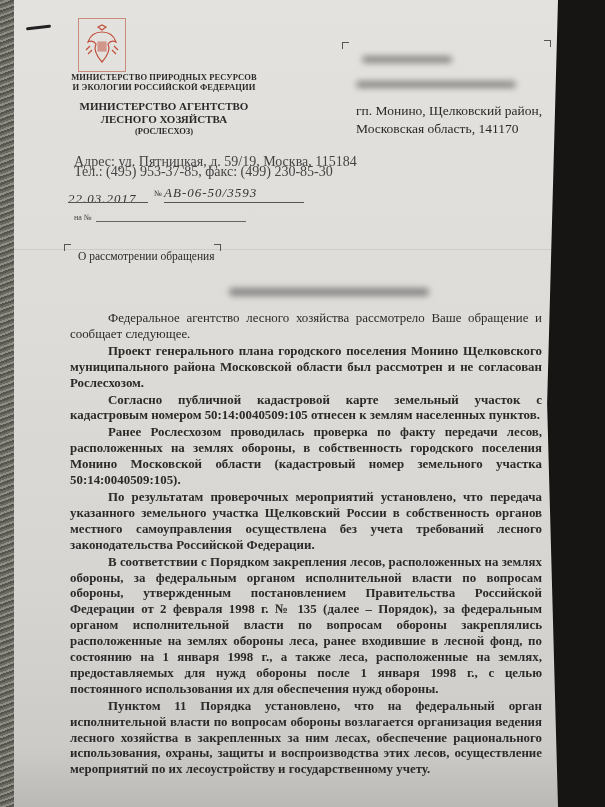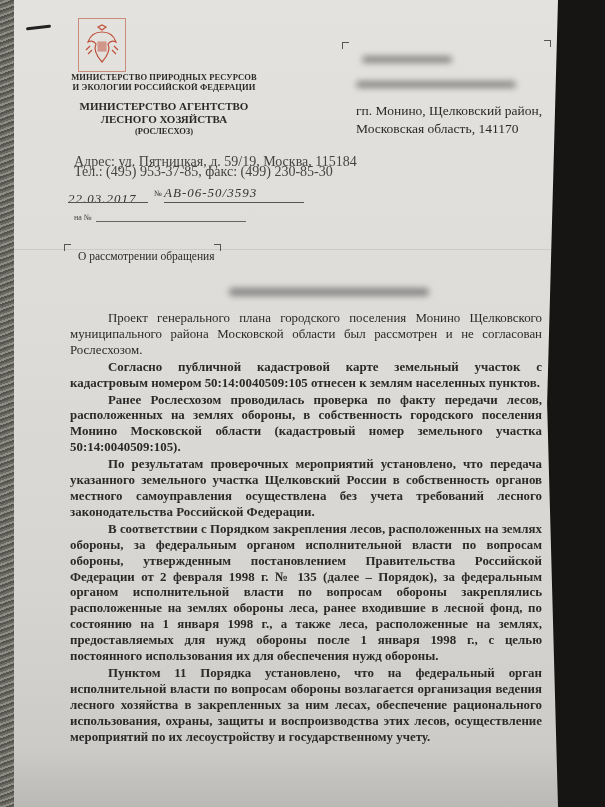--- a/index.html
+++ b/index.html
@@ -127,20 +127,21 @@
   </div>
 
   <div class="corner c-tl" style="left:50px; top:244px;"></div>
   <div class="corner c-tr" style="left:200px; top:244px;"></div>
 
   <div class="subject">О рассмотрении обращения</div>
 
   <div class="salutation-blur"></div>
 
   <div class="body-text">
+    <p>Федеральное агентство лесного хозяйства рассмотрело Ваше обращение и сообщает следующее.</p>
     <p>Проект генерального плана городского поселения Монино Щелковского муниципального района Московской области был рассмотрен и не согласован Рослесхозом.</p>
     <p>Согласно публичной кадастровой карте земельный участок с кадастровым номером 50:14:0040509:105 отнесен к землям населенных пунктов.</p>
     <p>Ранее Рослесхозом проводилась проверка по факту передачи лесов, расположенных на землях обороны, в собственность городского поселения Монино Московской области (кадастровый номер земельного участка 50:14:0040509:105).</p>
     <p>По результатам проверочных мероприятий установлено, что передача указанного земельного участка Щелковский России в собственность органов местного самоуправления осуществлена без учета требований лесного законодательства Российской Федерации.</p>
     <p>В соответствии с Порядком закрепления лесов, расположенных на землях обороны, за федеральным органом исполнительной власти по вопросам обороны, утвержденным постановлением Правительства Российской Федерации от 2 февраля 1998 г. № 135 (далее – Порядок), за федеральным органом исполнительной власти по вопросам обороны закреплялись расположенные на землях обороны леса, ранее входившие в лесной фонд, по состоянию на 1 января 1998 г., а также леса, расположенные на землях, предоставляемых для нужд обороны после 1 января 1998 г., с целью постоянного использования их для обеспечения нужд обороны.</p>
     <p>Пунктом 11 Порядка установлено, что на федеральный орган исполнительной власти по вопросам обороны возлагается организация ведения лесного хозяйства в закрепленных за ним лесах, обеспечение рационального использования, охраны, защиты и воспроизводства этих лесов, осуществление мероприятий по их лесоустройству и государственному учету.</p>
   </div>
 
   <div class="shadow-bottom"></div>
 </div>

